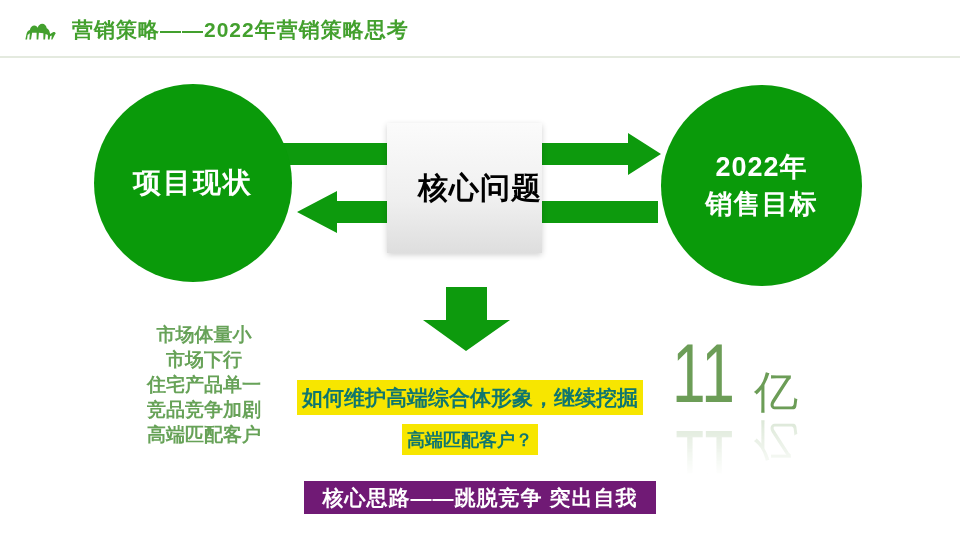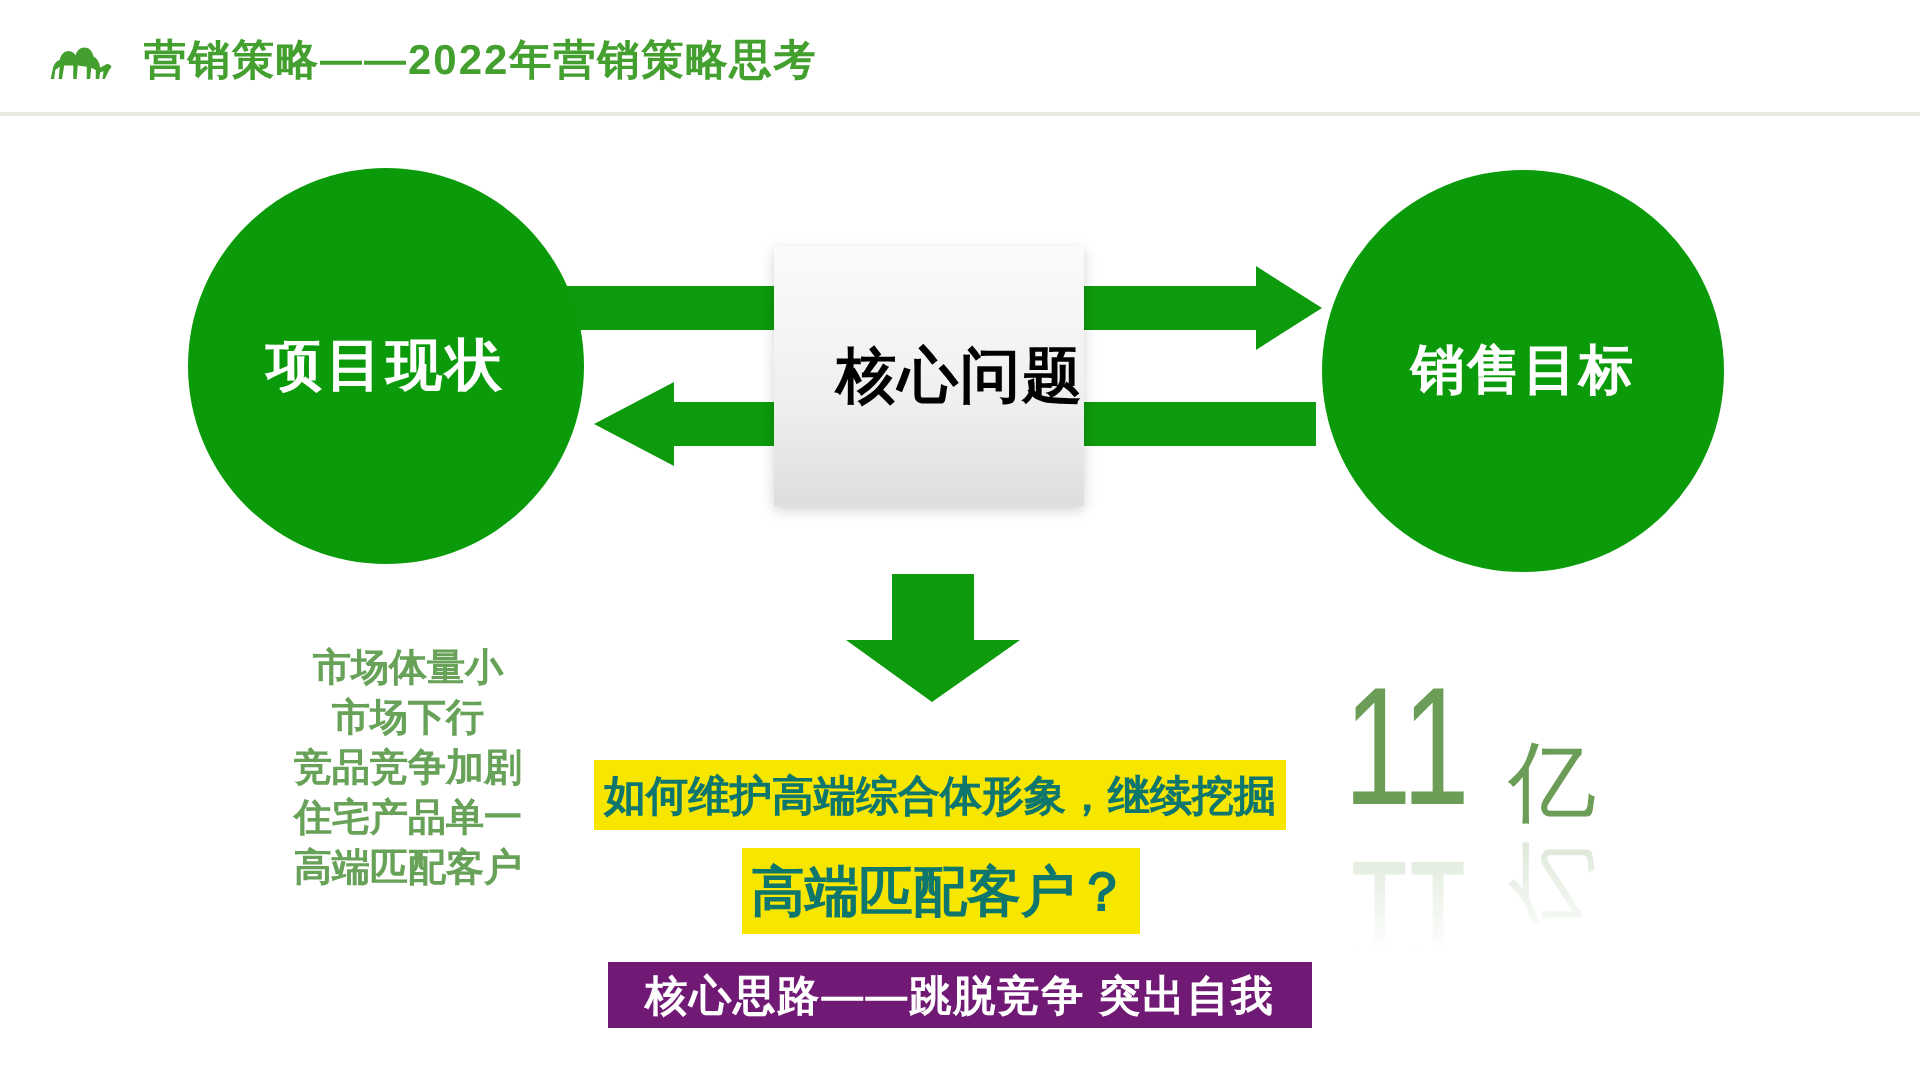--- a/index.html
+++ b/index.html
@@ -32,21 +32,21 @@
   
   .issues { position:absolute; left:116px; top:322px; width:176px; text-align:center;
             color:#67a258; font-weight:bold; font-size:19px; line-height:25px; }
   
   .question { position:absolute; left:270px; top:380px; width:400px; text-align:center; }
   .q-line1 span, .q-line2 span {
     display:inline-block; background:#f7e600; color:#0f766e; font-weight:bold;
     font-size:21px; padding:4px 5px 3px 5px;
   }
   .q-line2 { margin-top:9px; }
-  .q-line2 span { font-size:27px; }
+  .q-line2 span { font-size:18px; }
   
   .banner { position:absolute; left:304px; top:481px; width:352px; height:33px;
             background:#701a75; display:flex; align-items:center; justify-content:center; }
   .banner-label { color:#fff; font-weight:bold; font-size:21px; letter-spacing:1px; white-space:nowrap; }
   
   .target-wrap { position:absolute; left:672px; top:333px; width:190px; }
   .target-row { position:relative; height:82px; width:190px; color:#6c9d57; }
   .t-num { position:absolute; left:0; top:0; font-size:84px; line-height:80px;
            letter-spacing:0; transform:scaleX(.72); transform-origin:left top; }
   .t-unit { position:absolute; left:82px; bottom:0; font-size:44px; line-height:46px; }
@@ -77,32 +77,33 @@
     <polygon fill="#0d9a0d" points="265,143 628,143 628,133 661,154 628,175 628,165 265,165"></polygon>
     <polygon fill="#0d9a0d" points="658,201 337,201 337,191 297,212 337,233 337,223 658,223"></polygon>
     <polygon fill="#0d9a0d" points="446,287 487,287 487,320 510,320 466,351 423,320 446,320"></polygon>
   </svg>
 
   <div class="circle circle-left">
     <div class="circle-label">项目现状</div>
   </div>
 
   <div class="circle circle-right">
+    <div class="circle-label">2022年</div>
     <div class="circle-label">销售目标</div>
   </div>
 
   <div class="core-box">
     <div class="core-box-label">核心问题</div>
   </div>
 
   <div class="issues">
     <div>市场体量小</div>
     <div>市场下行</div>
+    <div>住宅产品单一</div>
     <div>竞品竞争加剧</div>
-    <div>住宅产品单一</div>
     <div>高端匹配客户</div>
   </div>
 
   <div class="question">
     <div class="q-line1">
       <span>如何维护高端综合体形象，继续挖掘</span>
     </div>
     <div class="q-line2">
       <span>高端匹配客户？</span>
     </div>

